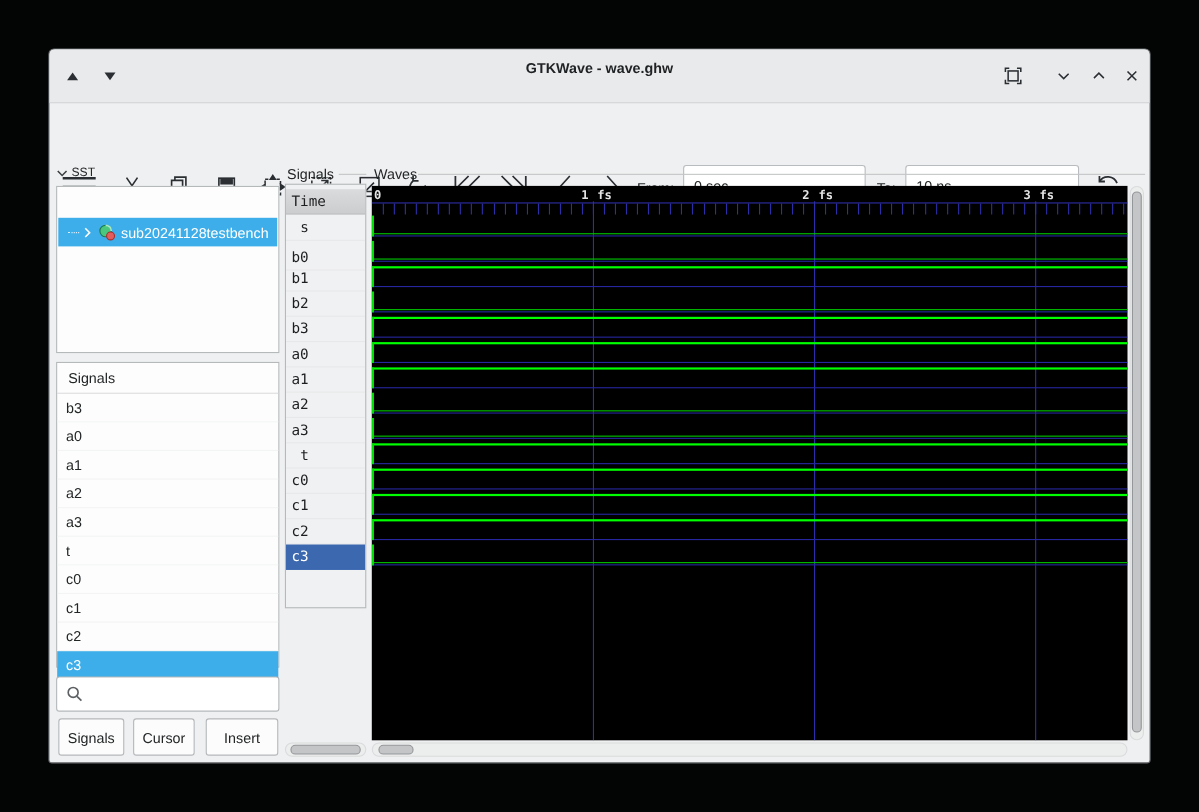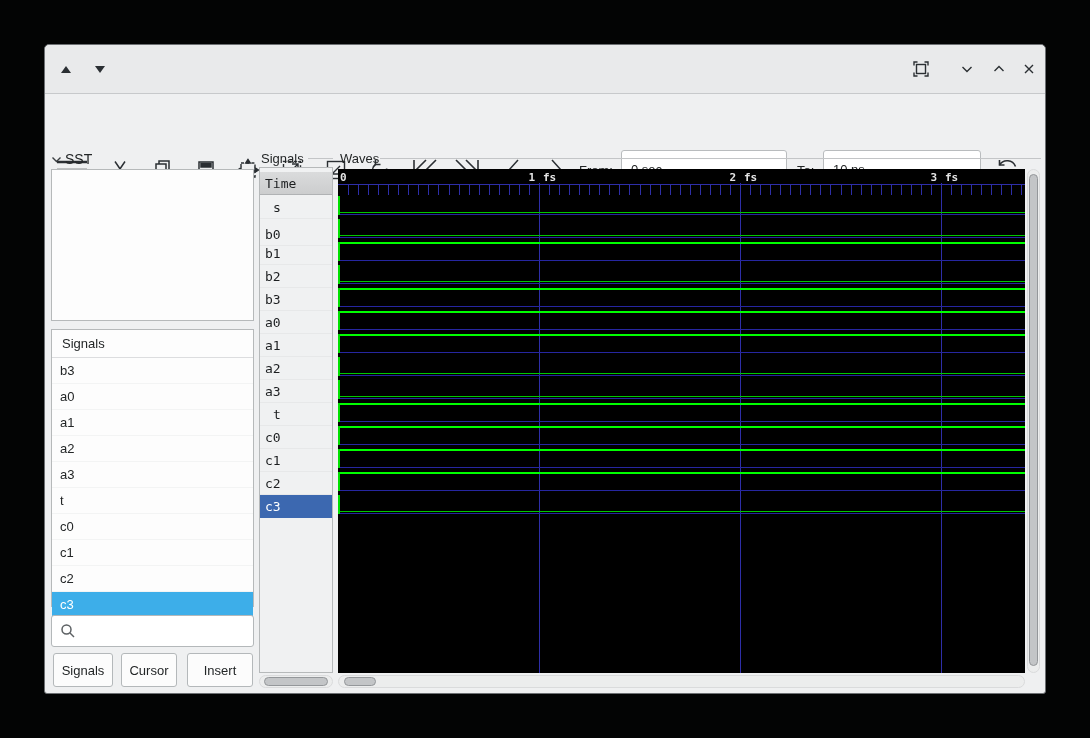--- a/index.html
+++ b/index.html
@@ -18,35 +18,35 @@
   .wctrl{position:absolute;top:12px;width:24px;height:24px;display:flex;align-items:center;justify-content:center;}
   
   .toolbar{position:absolute;left:0;top:48px;width:100%;height:56px;}
   .ticon{position:absolute;top:64px;width:26px;height:26px;display:flex;align-items:center;justify-content:center;}
   .tlabel{position:absolute;top:70px;font-size:13px;color:#232627;}
   .tinput{position:absolute;top:57px;height:38px;background:#fff;border:1px solid #b9bcbe;border-radius:3px;
           box-sizing:border-box;font-size:13px;color:#232627;display:flex;align-items:center;padding-left:9px;}
   svg{display:block;}
   
   .panelbox{position:absolute;background:#fdfdfd;border:1px solid #b6b9ba;box-sizing:border-box;}
-  .sstlabel{position:absolute;left:6px;top:106px;font-size:14px;color:#232627;display:flex;align-items:center;gap:3px;}
+  .sstlabel{position:absolute;left:6px;top:106px;font-size:11px;color:#232627;display:flex;align-items:center;gap:3px;}
   .treerow{position:absolute;left:1px;right:1px;height:26px;display:flex;align-items:center;font-size:13px;}
   .treerow.sel{background:#3daee9;color:#fff;}
   .framelabel{position:absolute;font-size:13px;color:#232627;}
   .frameline{position:absolute;height:1px;background:#c3c5c7;}
   
   .lheader{height:27px;border-bottom:1px solid #dcdddf;display:flex;align-items:center;padding-left:10px;font-size:13px;}
   .lrow{height:25px;display:flex;align-items:center;padding-left:8px;font-size:13px;border-bottom:1px solid #f3f4f4;}
   .lrow.sel{background:#3daee9;color:#fff;border-bottom-color:#3daee9;}
   .searchbox{position:absolute;left:6px;top:570px;width:203px;height:32px;background:#fff;border:1px solid #b4b8ba;
              border-radius:3px;box-sizing:border-box;display:flex;align-items:center;padding-left:8px;}
   .btn{position:absolute;top:608px;height:34px;background:#fcfcfc;border:1px solid #b4b8ba;border-radius:3px;
        box-sizing:border-box;display:flex;align-items:center;justify-content:center;font-size:13px;color:#232627;}
   
-  .namespanel{position:absolute;left:214px;top:122px;width:74px;height:506px;background:#f0f1f2;
+  .namespanel{position:absolute;left:214px;top:122px;width:74px;height:386px;background:#f0f1f2;
               border:1px solid #b6b9ba;box-sizing:border-box;overflow:hidden;}
   .timehdr{position:absolute;left:0;top:4px;width:100%;height:23px;background:linear-gradient(#dadbdc,#cccdce);
            border-bottom:1px solid #b0b2b4;box-sizing:border-box;display:flex;align-items:center;padding-left:5px;
            font-family:"DejaVu Sans Mono",monospace;font-size:13px;color:#1c1e20;}
   .nrow{position:absolute;left:0;width:100%;height:23px;display:flex;align-items:center;padding-left:5px;
         box-sizing:border-box;font-family:"DejaVu Sans Mono",monospace;font-size:13px;color:#1c1e20;
         border-bottom:1px solid #e7e8e9;}
   .nrow.sel{background:#3c68b0;color:#fff;border-bottom-color:#3c68b0;}
   .nrow.pad1{padding-left:13px;}
   
@@ -71,20 +71,21 @@
 <div class="desktop">
   <div class="window">
 
     <div class="titlebar">
       <div class="tribtn" style="left:10px;">
           <span class="tri-up"></span>
         </div>
       <div class="tribtn" style="left:44px;">
           <span class="tri-down"></span>
         </div>
+      <div class="wtitle">GTKWave - wave.ghw</div>
       <div class="wctrl" style="left:864px;">
         <span>
             <svg width="18" height="18" viewBox="0 0 18 18" fill="none" stroke="#2b2f33" stroke-width="1.4">
               <rect x="4.5" y="4.5" width="9" height="9"></rect>
               <path d="M2 5.5 V2 H5.5 M12.5 2 H16 V5.5 M16 12.5 V16 H12.5 M5.5 16 H2 V12.5"></path>
             </svg>
           </span>
       </div>
       <div class="wctrl" style="left:910px;">
         <span>
@@ -234,20 +235,36 @@
 
     <div class="sstlabel">
       <span>
           <svg width="11" height="11" viewBox="0 0 11 11" fill="none" stroke="#3c4043" stroke-width="1.4">
             <path d="M1.5 3.5 L5.5 7.5 L9.5 3.5"></path>
           </svg>
         </span>
       <span>SST</span>
     </div>
     <div class="panelbox" style="left:6px;top:124px;width:203px;height:152px;">
+      <div class="treerow sel" style="top:28px;">
+        <span style="margin-left:9px;width:10px;border-bottom:1px dotted #dfeefb;height:1px;"></span>
+        <span style="margin-left:2px;">
+            <svg width="11" height="11" viewBox="0 0 11 11" fill="none" stroke="#ffffff" stroke-width="1.4">
+              <path d="M3.5 1.5 L7.5 5.5 L3.5 9.5"></path>
+            </svg>
+          </span>
+        <span style="margin-left:4px;">
+            <svg width="17" height="17" viewBox="0 0 17 17">
+              <circle cx="7" cy="7" r="5.2" fill="#49c77e" stroke="#1d7a46" stroke-width="1"></circle>
+              <path d="M7 1.8 A5.2 5.2 0 0 1 12.2 7" fill="none" stroke="#a8e8c4" stroke-width="1.6"></path>
+              <circle cx="11.5" cy="11.5" r="3.6" fill="#e35d5d" stroke="#a33030" stroke-width="1"></circle>
+            </svg>
+          </span>
+        <span style="margin-left:4px;">sub20241128testbench</span>
+      </div>
     </div>
 
     <div class="panelbox" style="left:6px;top:284px;width:203px;height:278px;">
       <div class="lheader">Signals</div>
       <div id="left-list">
           <div class="lrow">b3</div>
           <div class="lrow">a0</div>
           <div class="lrow">a1</div>
           <div class="lrow">a2</div>
           <div class="lrow">a3</div>

